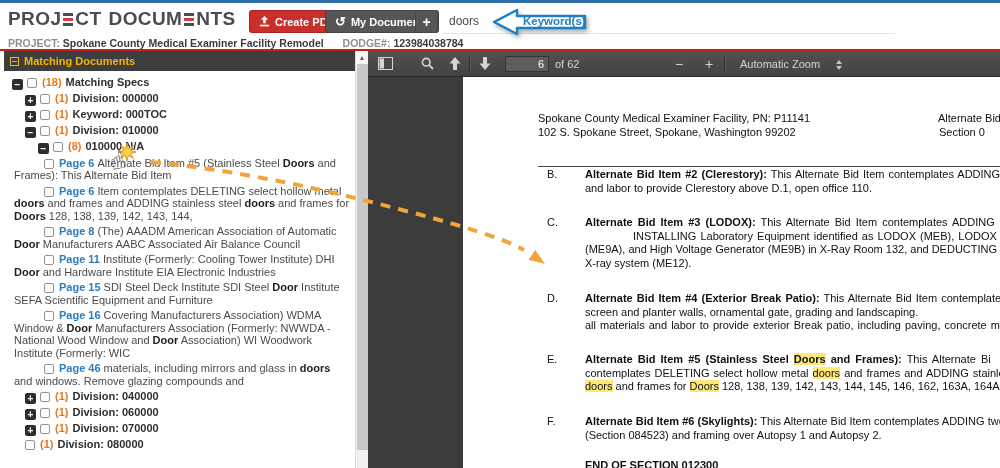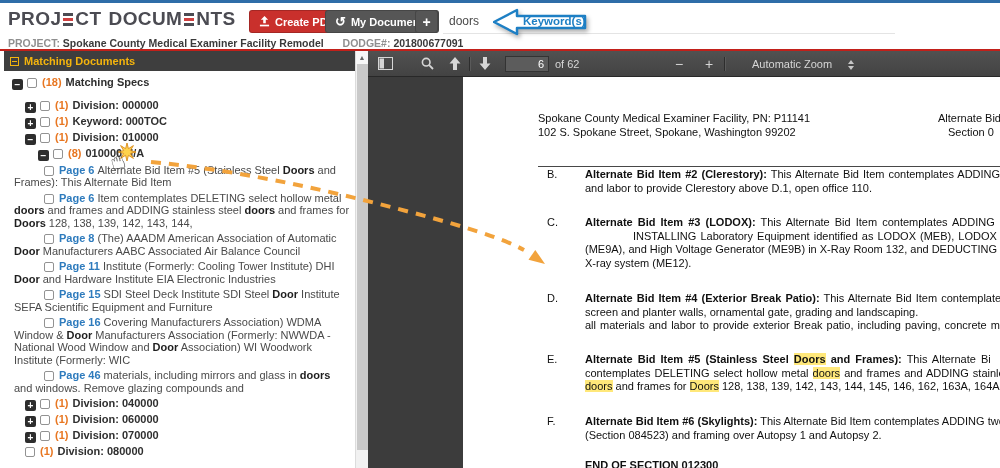--- a/index.html
+++ b/index.html
@@ -58,31 +58,31 @@
   #viewer{position:absolute;left:368px;top:51px;width:632px;height:417px;background:#3c3c3c;}
   #toolbar{position:relative;height:25px;background:linear-gradient(#515151,#434343);border-bottom:1px solid #282828;
            display:flex;align-items:center;color:#d6d6d6;font-size:11px;}
   .tbtn{width:24px;height:21px;display:flex;align-items:center;justify-content:center;cursor:pointer;}
   .tsep{width:1px;height:14px;background:#2d2d2d;border-right:1px solid #5a5a5a;margin:0 2px;}
   #pageinput{width:34px;height:14px;background:#5c5c5c;border:1px solid #333;color:#fff;font-size:11px;
              text-align:right;padding:0 4px;margin-left:8px;font-family:"Liberation Sans",sans-serif;outline:none;}
   #ofpages{margin-left:6px;}
   #zoomctl{position:absolute;left:300px;top:0;height:25px;display:flex;align-items:center;}
   .zbtn{width:22px;height:21px;display:flex;align-items:center;justify-content:center;font-size:14px;cursor:pointer;}
-  #zoomsel{margin-left:16px;display:flex;align-items:flex-end;gap:16px;padding:2px 6px;cursor:pointer;}
+  #zoomsel{margin-left:4px;display:flex;align-items:flex-end;gap:16px;padding:2px 6px;cursor:pointer;}
   .spin{display:flex;flex-direction:column;gap:2px;}
   .spin i{display:block;width:0;height:0;border-left:3px solid transparent;border-right:3px solid transparent;}
   .spin i.up{border-bottom:4px solid #c7c7c7;}
   .spin i.dn{border-top:4px solid #c7c7c7;}
 
   #pdfpage{position:absolute;left:95px;top:26px;width:537px;height:391px;background:#fff;overflow:hidden;
            font-size:11px;line-height:13.6px;color:#101010;}
   .hd-left{position:absolute;left:75px;top:35px;white-space:nowrap;}
   .hd-right{position:absolute;left:475px;top:35px;white-space:nowrap;}
-  .hd-right .l2{margin-left:10px;}
+  .hd-right .l2{margin-left:1px;}
   #rule{position:absolute;left:75px;top:89px;width:600px;height:1px;background:#474747;}
   .para{position:absolute;left:0;width:100%;}
   .pletter{position:absolute;left:84px;}
   .plines{margin-left:122px;}
   .pline{white-space:nowrap;}
   .bd{font-weight:bold;}
   .hl{background:#ffe87a;}
   #pdffooter{position:absolute;left:122px;top:382px;font-weight:bold;white-space:nowrap;}
 
   
@@ -145,36 +145,36 @@
 
   <svg id="callout" viewBox="0 0 94 30">
     <polygon points="1,14 24,2 24,8 92,8 92,20 24,20 24,26" fill="#ffffff" stroke="#1d7fc4" stroke-width="2.5" stroke-linejoin="round"></polygon>
   </svg>
   <span id="callout-text">Keyword(s)</span>
 
   <div id="projbar">
     <span>PROJECT:</span>
     <span class="pv">Spokane County Medical Examiner Facility Remodel</span>
     <span class="dodge">DODGE#:</span>
-    <span class="pv">201800677091</span>
+    <span class="pv">123984038784</span>
   </div>
 </div>
 
 <div id="redline"></div>
 
 <div id="sidebar">
   <div id="sb-title">
     <span class="collapse-sq">
         <i></i>
       </span>
     <span>Matching Documents</span>
   </div>
   <div id="tree">
       <div class="trow" style="padding-left: 8px;"><span class="toggle">−</span><span class="cb"></span><span class="cnt">(18)</span><span>Matching Specs</span></div>
-      <div class="trow" style="padding-left: 21px; margin-top: 7px;"><span class="toggle">+</span><span class="cb"></span><span class="cnt">(1)</span><span>Division: 000000</span></div>
+      <div class="trow" style="padding-left: 21px;"><span class="toggle">+</span><span class="cb"></span><span class="cnt">(1)</span><span>Division: 000000</span></div>
       <div class="trow" style="padding-left: 21px;"><span class="toggle">+</span><span class="cb"></span><span class="cnt">(1)</span><span>Keyword: 000TOC</span></div>
       <div class="trow" style="padding-left: 21px;"><span class="toggle">−</span><span class="cb"></span><span class="cnt">(1)</span><span>Division: 010000</span></div>
       <div class="trow" style="padding-left: 34px;"><span class="toggle">−</span><span class="cb"></span><span class="cnt">(8)</span><span>010000 N/A</span></div>
       <div class="leaf"><span class="cb"></span><span class="pg">Page 6</span><span>Alternate Bid Item #5 (Stainless Steel </span><b>Doors</b><span> and Frames): This Alternate Bid Item</span></div>
       <div class="leaf"><span class="cb"></span><span class="pg">Page 6</span><span>Item contemplates DELETING select hollow metal </span><b>doors</b><span> and frames and ADDING stainless steel </span><b>doors</b><span> and frames for </span><b>Doors</b><span> 128, 138, 139, 142, 143, 144,</span></div>
       <div class="leaf"><span class="cb"></span><span class="pg">Page 8</span><span>(The) AAADM American Association of Automatic </span><b>Door</b><span> Manufacturers AABC Associated Air Balance Council</span></div>
       <div class="leaf"><span class="cb"></span><span class="pg">Page 11</span><span>Institute (Formerly: Cooling Tower Institute) DHI </span><b>Door</b><span> and Hardware Institute EIA Electronic Industries</span></div>
       <div class="leaf"><span class="cb"></span><span class="pg">Page 15</span><span>SDI Steel Deck Institute SDI Steel </span><b>Door</b><span> Institute SEFA Scientific Equipment and Furniture</span></div>
       <div class="leaf"><span class="cb"></span><span class="pg">Page 16</span><span>Covering Manufacturers Association) WDMA Window &amp; </span><b>Door</b><span> Manufacturers Association (Formerly: NWWDA - National Wood Window and </span><b>Door</b><span> Association) WI Woodwork Institute (Formerly: WIC</span></div>
       <div class="leaf"><span class="cb"></span><span class="pg">Page 46</span><span>materials, including mirrors and glass in </span><b>doors</b><span> and windows. Remove glazing compounds and</span></div>

